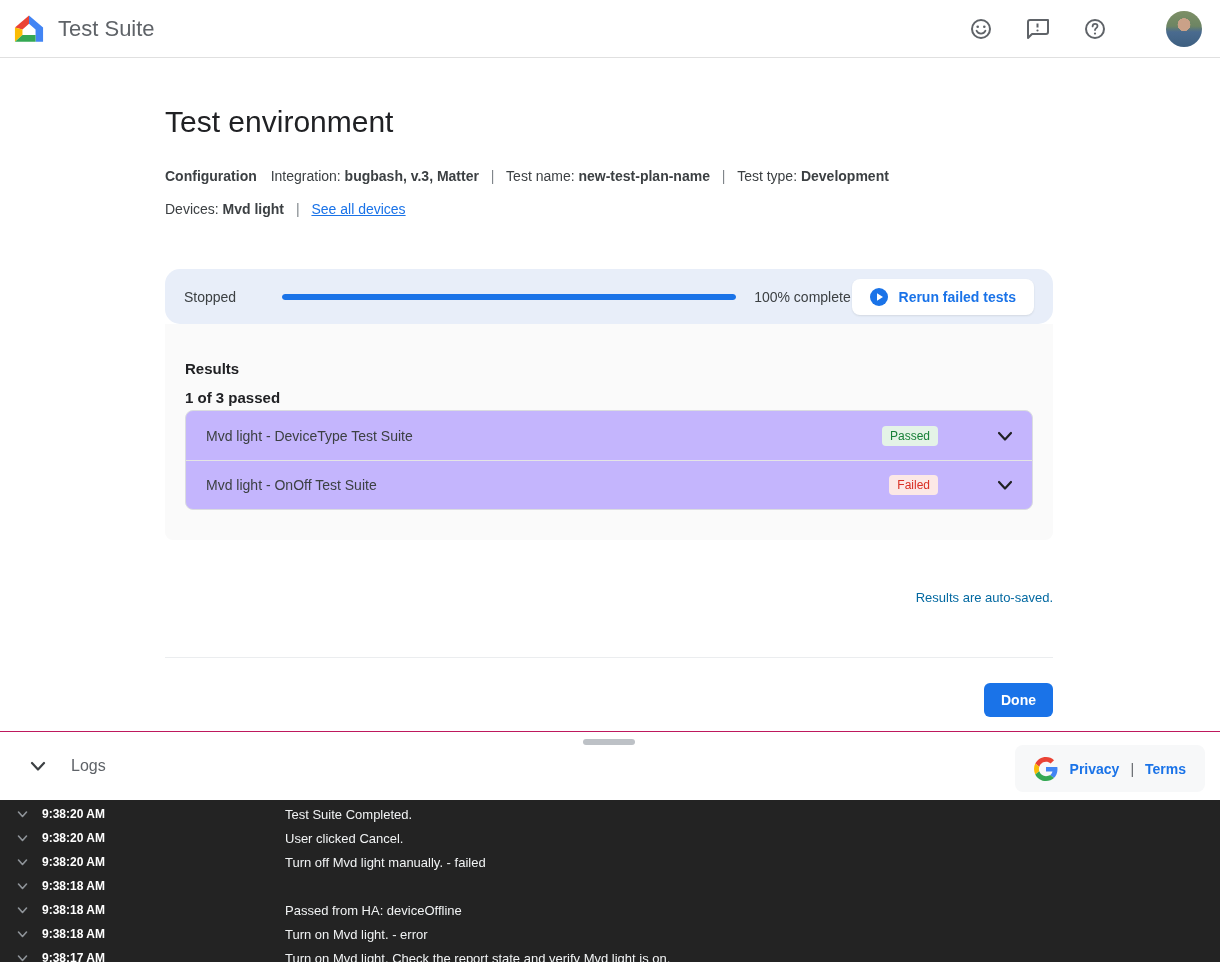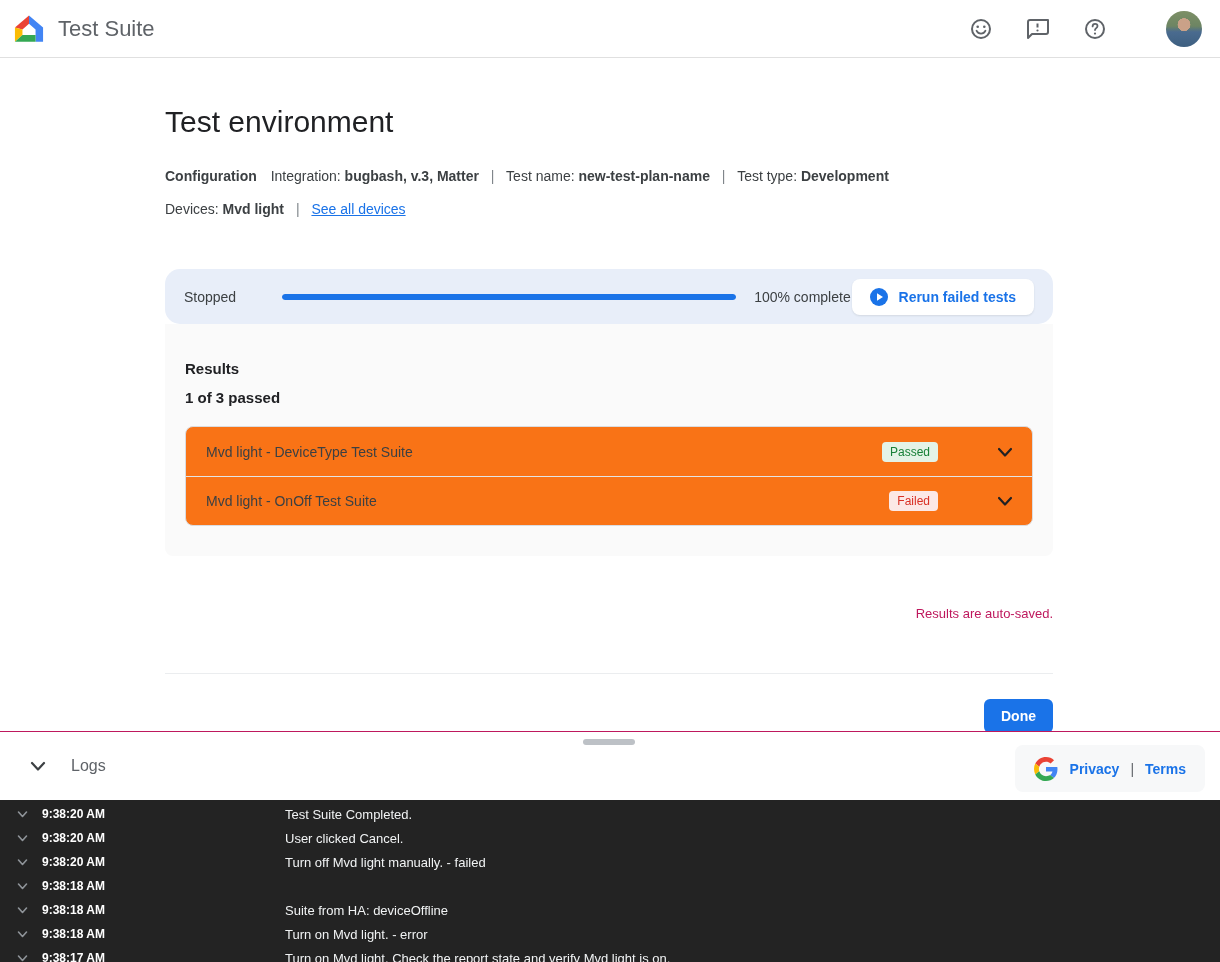--- a/index.html
+++ b/index.html
@@ -36,30 +36,30 @@
   .progress-track { margin-left:46px; width:454px; height:6px; border-radius:3px; background:#c6d6f3; overflow:hidden; }
   .progress-fill { height:100%; background:#1a73e8; border-radius:3px; }
   .progress-text { margin-left:18px; font-size:14px; color:#3c4043; }
   .rerun-btn { margin-left:auto; height:36px; background:#fff; border:none; border-radius:8px;
     display:flex; align-items:center; gap:11px; padding:0 18px; cursor:pointer;
     color:#1a73e8; font-size:14px; font-weight:700; font-family:inherit;
     box-shadow:0 1px 2px rgba(60,64,67,.12); }
   .card-body { background:#fafafa; padding:36px 20px 30px; }
   .results-heading { font-size:15px; font-weight:700; color:#202124; }
   .results-summary { margin-top:12px; font-size:15px; font-weight:700; color:#202124; }
-  .results-list { margin-top:20px; background:#f97316; border:1px solid #dadce0; border-radius:8px; overflow:hidden; }
+  .results-list { margin-top:4px; background:#c4b5fd; border:1px solid #dadce0; border-radius:8px; overflow:hidden; }
   .result-row { height:49px; display:flex; align-items:center; padding:0 16px 0 20px; cursor:pointer; }
   .result-row + .result-row { border-top:1px solid #e4e4e4; }
   .row-label { font-size:14px; color:#3c4043; }
   .badge { margin-left:auto; font-size:12px; line-height:14px; padding:3px 8px; border-radius:4px; }
   .badge.passed { background:#e4f3e7; color:#188038; }
   .badge.failed { background:#fce8e6; color:#d93025; }
   .row-chev { margin-left:56px; flex:none; cursor:pointer; }
 
-  .autosave-note { margin-top:50px; text-align:right; font-size:13px; color:#be185d; }
+  .autosave-note { margin-top:50px; text-align:right; font-size:13px; color:#0369a1; }
   .footer-divider { margin-top:52px; border-top:1px solid #ebedef; height:0; }
   .done-row { margin-top:25px; text-align:right; }
   .done-btn { height:34px; padding:0 17px; background:#1a73e8; color:#fff; border:none;
     border-radius:6px; font-size:14px; font-weight:700; font-family:inherit; cursor:pointer; }
 
   
   .logs-panel { position:absolute; left:0; top:731px; width:1220px; height:231px; }
   .logs-header { position:relative; height:69px; background:#fff; border-top:1px solid #be185d;
     display:flex; align-items:center; padding-left:25px; }
   .logs-chev { cursor:pointer; }
@@ -230,21 +230,21 @@
           <polyline points="3.5,5 7.5,9.5 11.5,5" fill="none" stroke="#8f9499" stroke-width="1.6" stroke-linecap="round" stroke-linejoin="round"></polyline>
         </svg>
         <span class="log-time">9:38:18 AM</span>
       </div>
 
       <div class="log-row">
         <svg class="log-chev" width="15" height="15" viewBox="0 0 15 15">
           <polyline points="3.5,5 7.5,9.5 11.5,5" fill="none" stroke="#8f9499" stroke-width="1.6" stroke-linecap="round" stroke-linejoin="round"></polyline>
         </svg>
         <span class="log-time">9:38:18 AM</span>
-        <span class="log-msg">Suite from HA: deviceOffline</span>
+        <span class="log-msg">Passed from HA: deviceOffline</span>
       </div>
 
       <div class="log-row">
         <svg class="log-chev" width="15" height="15" viewBox="0 0 15 15">
           <polyline points="3.5,5 7.5,9.5 11.5,5" fill="none" stroke="#8f9499" stroke-width="1.6" stroke-linecap="round" stroke-linejoin="round"></polyline>
         </svg>
         <span class="log-time">9:38:18 AM</span>
         <span class="log-msg">Turn on Mvd light. - error</span>
       </div>
 

